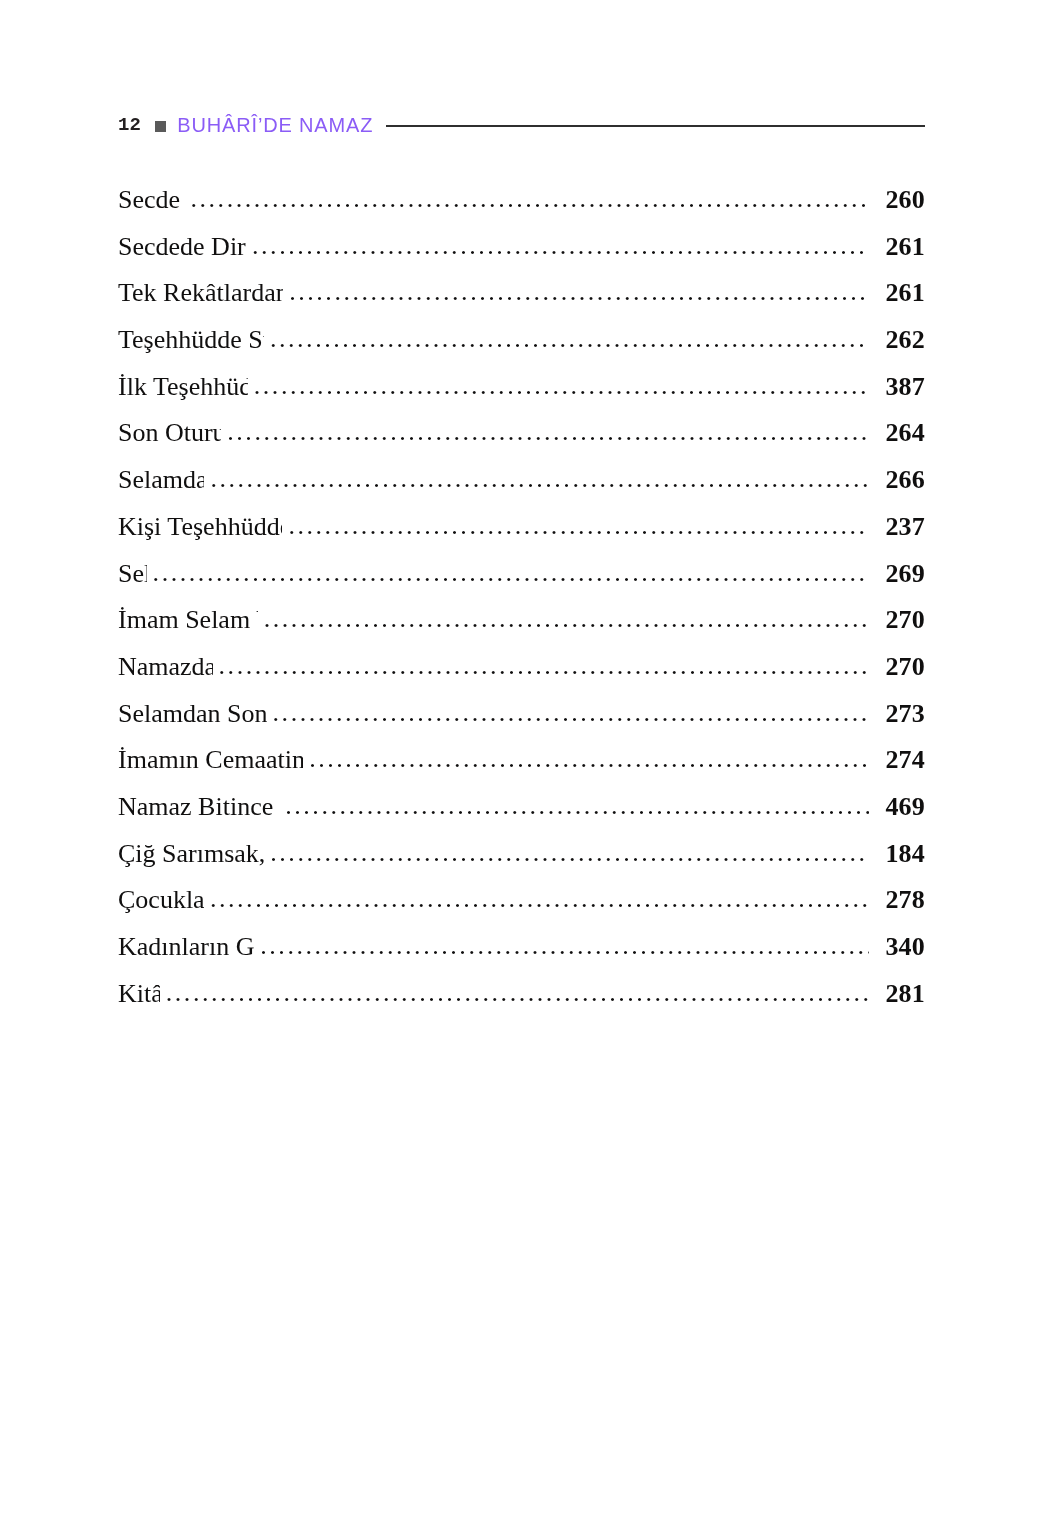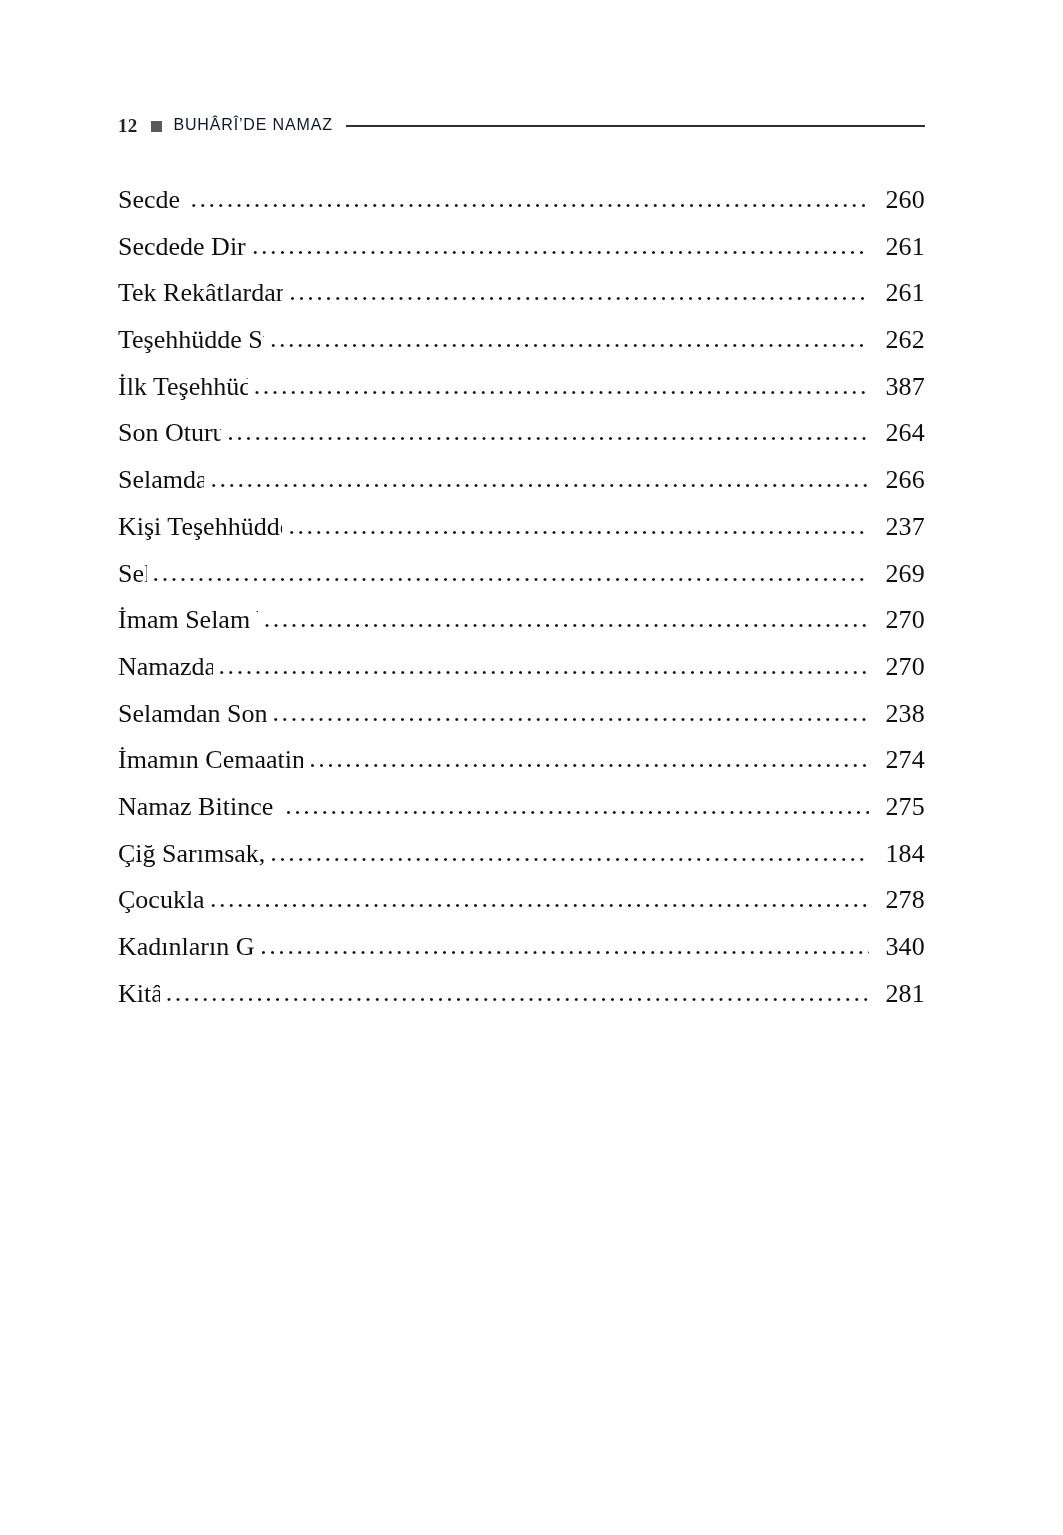--- a/index.html
+++ b/index.html
@@ -26,44 +26,44 @@
     left: 118px;
     top: 112px;
     width: 807px;
     height: 26px;
     display: flex;
     align-items: center;
     gap: 0;
   }
 
   .folio {
-    font-family: Liberation Serif, serif;
+    font-family: Liberation Mono, monospace;
     font-size: 19px;
     font-weight: 700;
     color: #231f20;
     letter-spacing: 0.2px;
     line-height: 1;
     white-space: nowrap;
   }
 
   .header-bullet {
     width: 11px;
     height: 11px;
     background: #5a5a5a;
     margin: 0 11px 0 14px;
     flex: none;
     position: relative;
     top: 1px;
   }
 
   .header-title {
     font-family: "Liberation Sans", "DejaVu Sans", sans-serif;
-    font-size: 16px;
+    font-size: 20px;
     font-weight: 400;
-    color: #0f172a;
+    color: #8b5cf6;
     letter-spacing: 0.85px;
     line-height: 1;
     white-space: nowrap;
   }
 
   .header-rule {
     flex: 1 1 auto;
     height: 2px;
     background: #2f2f2f;
     margin-left: 13px;
@@ -115,20 +115,21 @@
     letter-spacing: 2.55px;
     color: #100f0f;
     white-space: nowrap;
   }
 
   .toc-page {
     flex: none;
     min-width: 54px;
     text-align: right;
     letter-spacing: 0.2px;
+    font-weight: bold;
   }
 </style>
 </head>
 <body>
 
 <div class="page">
 
   <div class="running-header">
     <span class="folio">12</span>
     <span class="header-bullet"></span>
@@ -188,31 +189,31 @@
         <span class="toc-page">270</span>
       </div>
       <div class="toc-entry">
         <span class="toc-title">Namazdan Sonra Zikir</span>
         <span class="toc-leader"></span>
         <span class="toc-page">270</span>
       </div>
       <div class="toc-entry">
         <span class="toc-title">Selamdan Sonra İmam Cemaate Döner</span>
         <span class="toc-leader"></span>
-        <span class="toc-page">238</span>
+        <span class="toc-page">273</span>
       </div>
       <div class="toc-entry">
         <span class="toc-title">İmamın Cemaatin Omuzlarından Atlayarak Gitmesi</span>
         <span class="toc-leader"></span>
         <span class="toc-page">274</span>
       </div>
       <div class="toc-entry">
         <span class="toc-title">Namaz Bitince Sağdan ve Soldan Kalkmak</span>
         <span class="toc-leader"></span>
-        <span class="toc-page">275</span>
+        <span class="toc-page">469</span>
       </div>
       <div class="toc-entry">
         <span class="toc-title">Çiğ Sarımsak, Soğan ve Pırasa Yemek</span>
         <span class="toc-leader"></span>
         <span class="toc-page">184</span>
       </div>
       <div class="toc-entry">
         <span class="toc-title">Çocuklar ve Cemaat</span>
         <span class="toc-leader"></span>
         <span class="toc-page">278</span>

